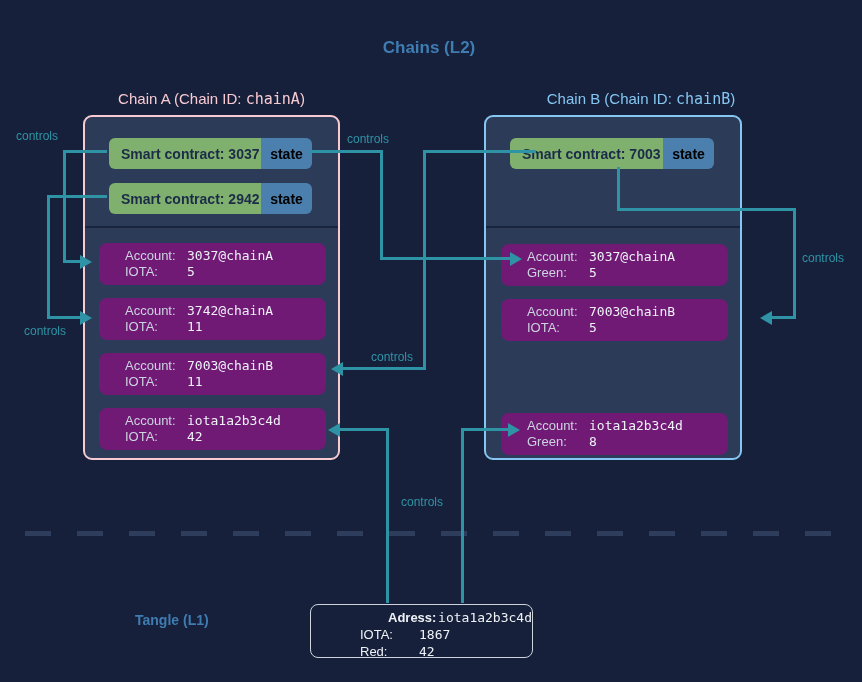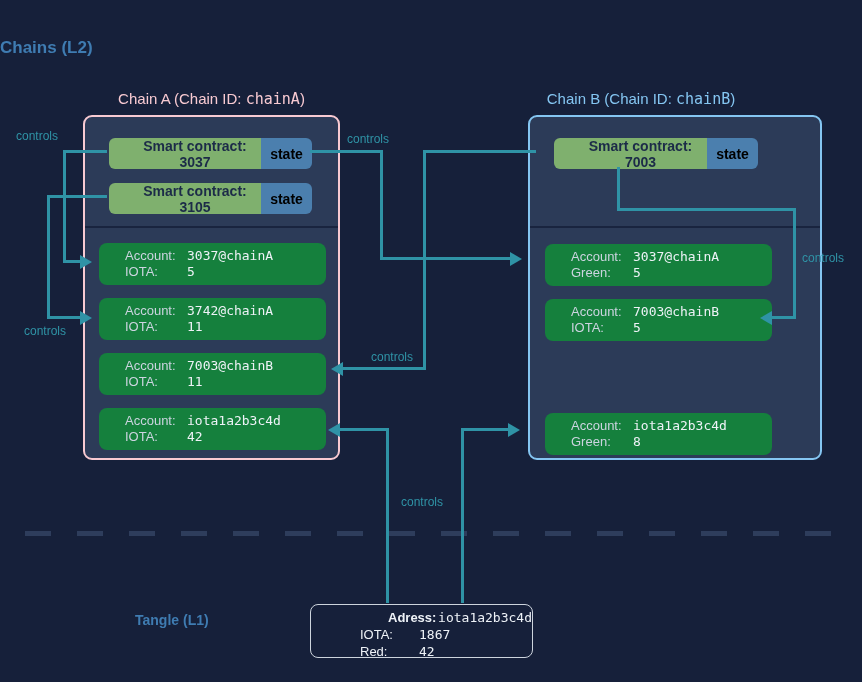--- a/index.html
+++ b/index.html
@@ -6,47 +6,47 @@
   html,body { background:#0e1730; }
   .canvas {
     position:relative; width:862px; height:682px; overflow:hidden;
     background:#16203a;
     font-family:"Liberation Sans", sans-serif;
     -webkit-font-smoothing:antialiased;
   }
   .mono { font-family:"DejaVu Sans Mono", monospace; }
 
   .heading { position:absolute; font-size:17px; font-weight:bold; color:var(--heading-blue); }
-  .heading-top { left:0; right:4px; top:38px; }
+  .heading-top { left:0; right:4px; top:38px; text-align:center; }
   .heading-bottom { left:135px; top:612px; font-size:14px; }
 
   .chain-box { position:absolute; top:115px; width:257px; height:345px;
     background:#2c3b58; border-radius:9px; }
   .chain-a-box { left:83px; border:2px solid var(--chain-a-accent); }
-  .chain-b-box { left:528px; width:294px; border:2px solid var(--chain-b-accent); }
+  .chain-b-box { left:484px; width:258px; border:2px solid var(--chain-b-accent); }
 
   .chain-title { position:absolute; top:90px; width:257px; text-align:center;
     font-size:15px; }
   .chain-a-title { left:83px; color:var(--chain-a-accent); }
   .chain-b-title { left:512px; width:258px; color:var(--chain-b-accent); }
 
   .sc-pill { position:absolute; left:24px; width:203px; height:31px;
     display:flex; border-radius:6px; overflow:hidden; }
   .sc-green { flex:1; background:var(--contract-green); color:#1c2b48;
     font-weight:bold; font-size:14px; display:flex; align-items:center;
-    padding-left:20px;text-align:center; }
+    padding-left:12px; }
   .sc-state { width:51px; background:var(--state-blue); color:#000000;
     font-weight:bold; font-size:14px; display:flex; align-items:center;
     justify-content:center; }
 
   .divider { position:absolute; left:0; right:0; top:109px; height:2px;
     background:#19243f; }
 
   .acct { position:absolute; left:14px; width:227px; height:42px;
-    background:#15803d; border-radius:8px; padding:5px 0 0 26px;
+    background:#701a75; border-radius:8px; padding:5px 0 0 26px;
     font-size:13px; line-height:16px; color:#ccd4e0; }
   .acct-row { display:flex; }
   .acct-label { width:62px; }
   .acct-val { color:#eef2f7; font-family:"DejaVu Sans Mono", monospace; }
 
   .hline { position:absolute; height:3px; background:var(--teal); z-index:7; }
   .vline { position:absolute; width:3px;  background:var(--teal); z-index:7; }
   .arr-r { position:absolute; width:0; height:0; z-index:8;
     border-top:7px solid transparent; border-bottom:7px solid transparent;
     border-left:12px solid var(--teal); }
@@ -76,21 +76,21 @@
   <div class="chain-title chain-b-title"><span>Chain B (Chain ID: </span><span class="mono">chainB</span><span>)</span></div>
 
   <div class="chain-title chain-a-title"><span>Chain A (Chain ID: </span><span class="mono">chainA</span><span>)</span></div>
 
   <div class="chain-box chain-a-box">
     <div class="sc-pill" style="top:21px">
       <div class="sc-green">Smart contract: 3037</div>
       <div class="sc-state">state</div>
     </div>
     <div class="sc-pill" style="top:66px">
-      <div class="sc-green">Smart contract: 3105</div>
+      <div class="sc-green">Smart contract: 2942</div>
       <div class="sc-state">state</div>
     </div>
     <div class="divider"></div>
 
     <div class="acct" style="top:126px">
       <div class="acct-row">
           <span class="acct-label">Account:</span>
           <span class="acct-val">3037@chainA</span>
         </div>
       <div class="acct-row">

